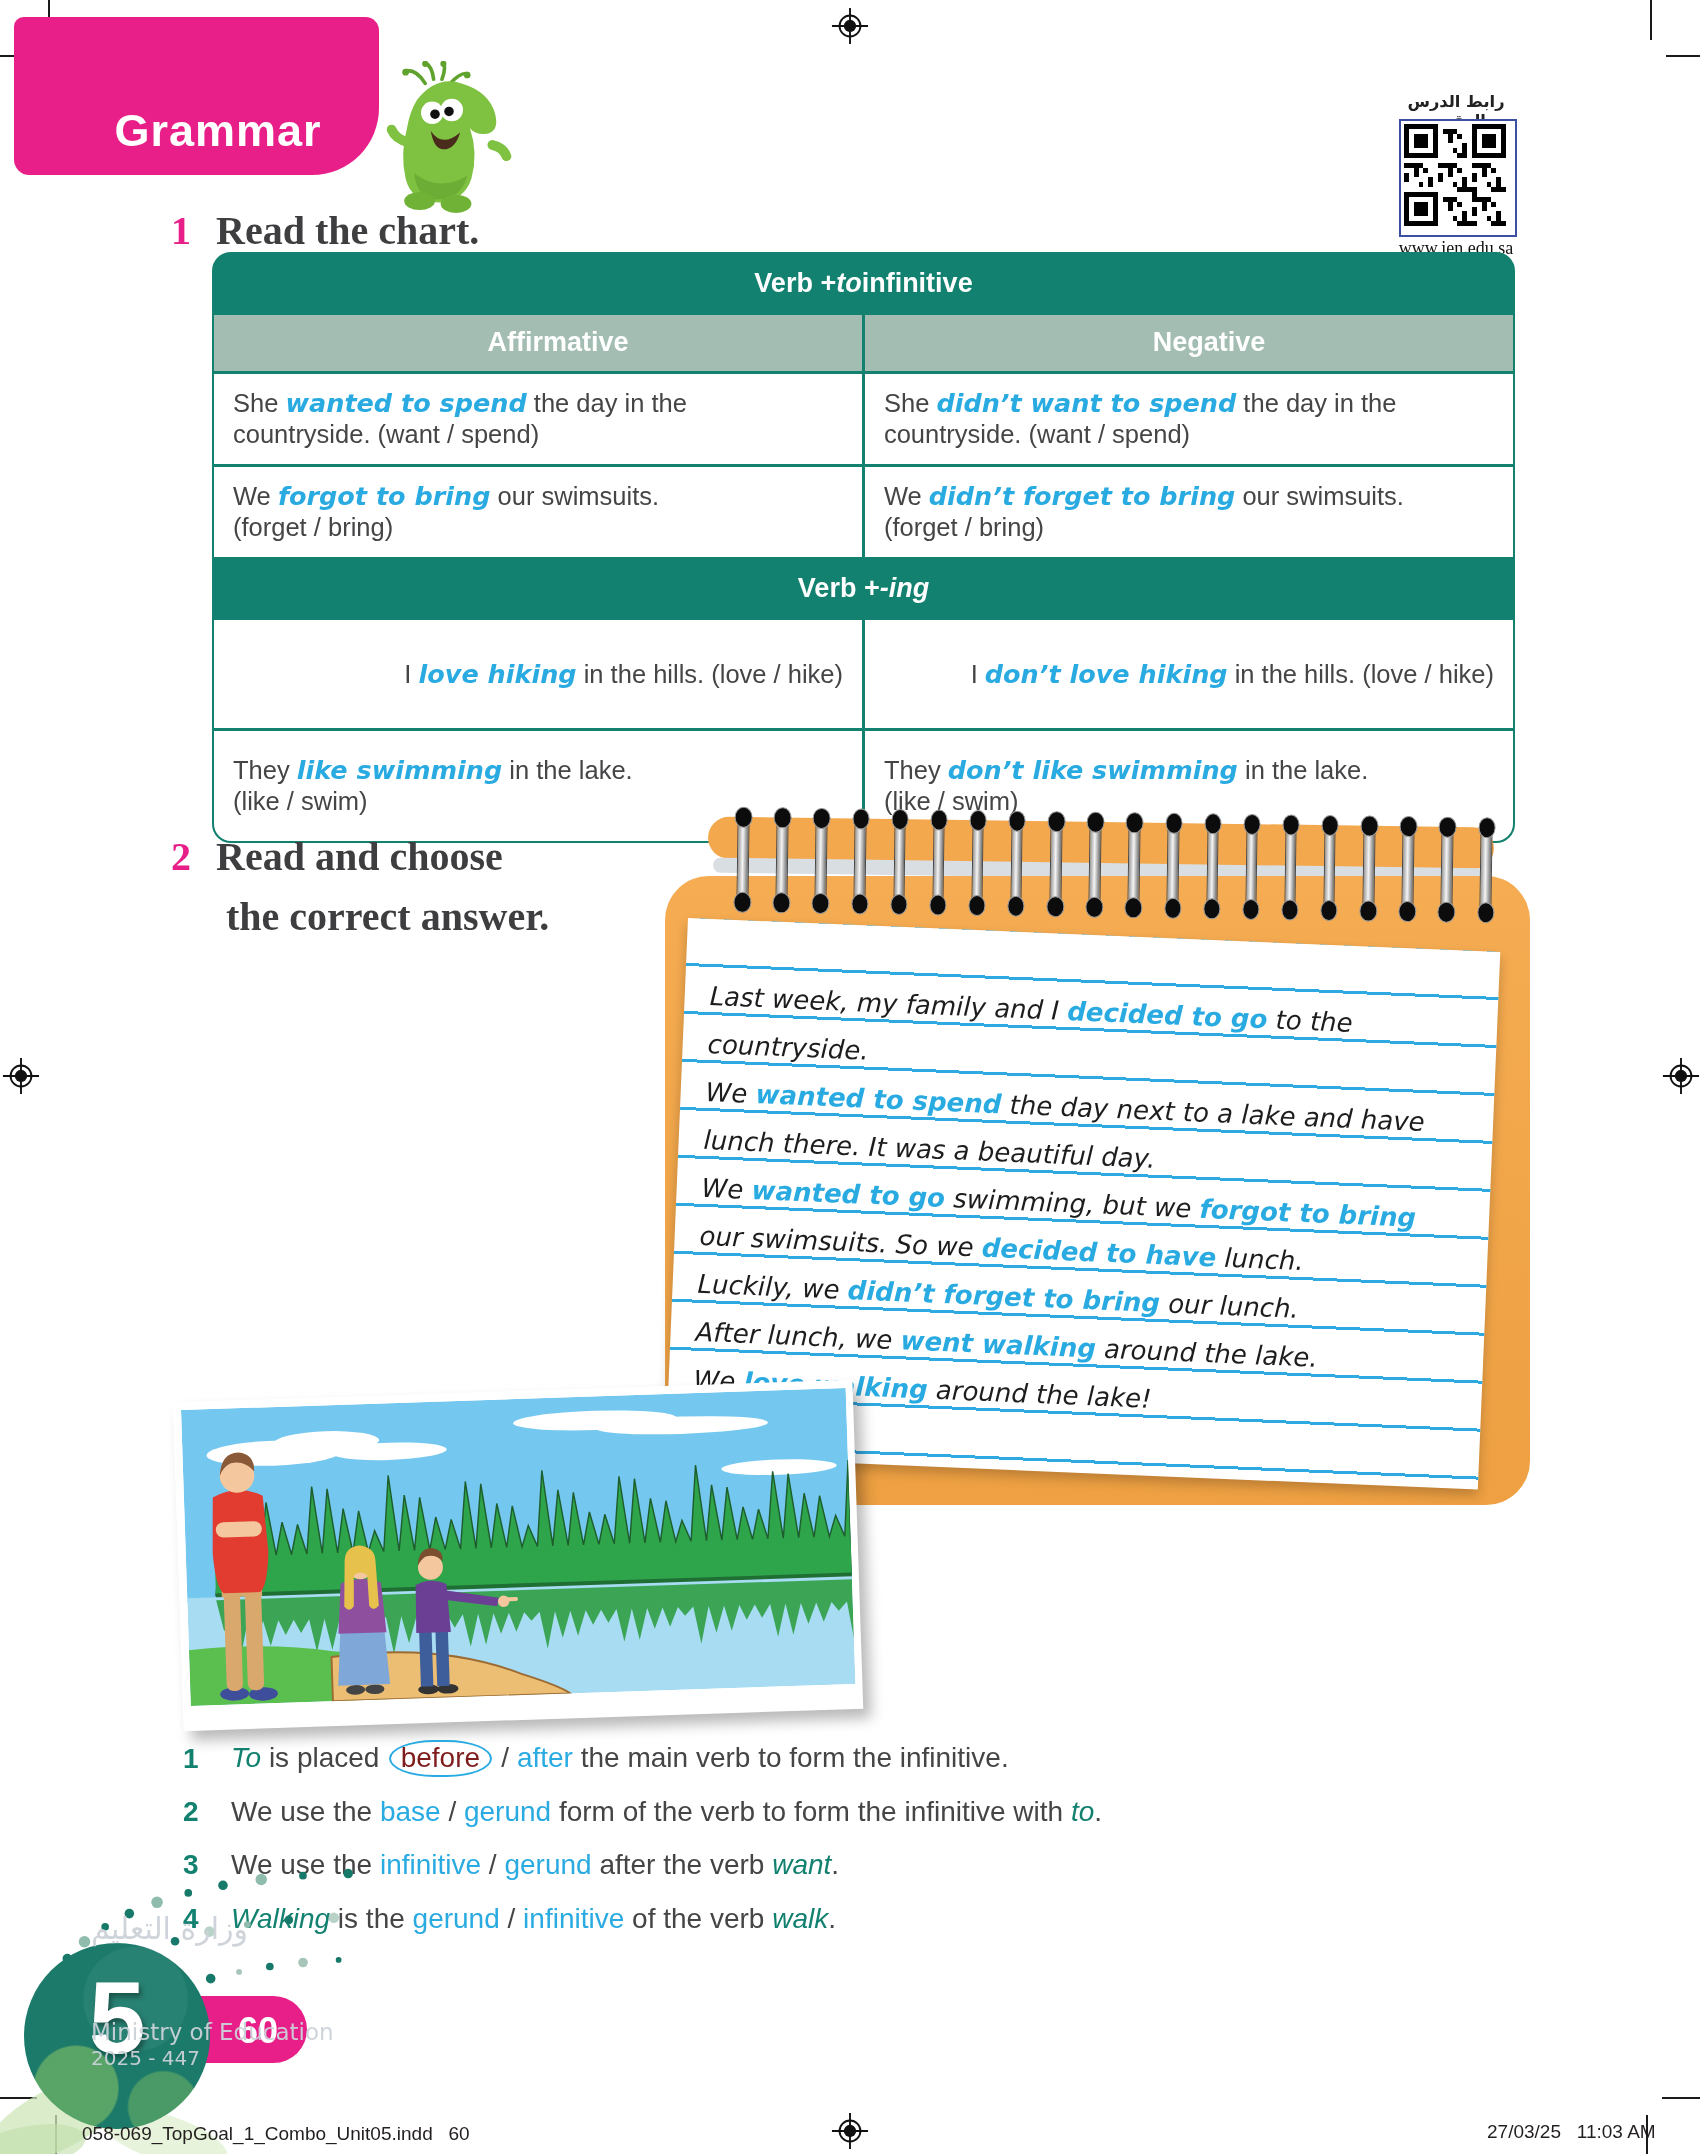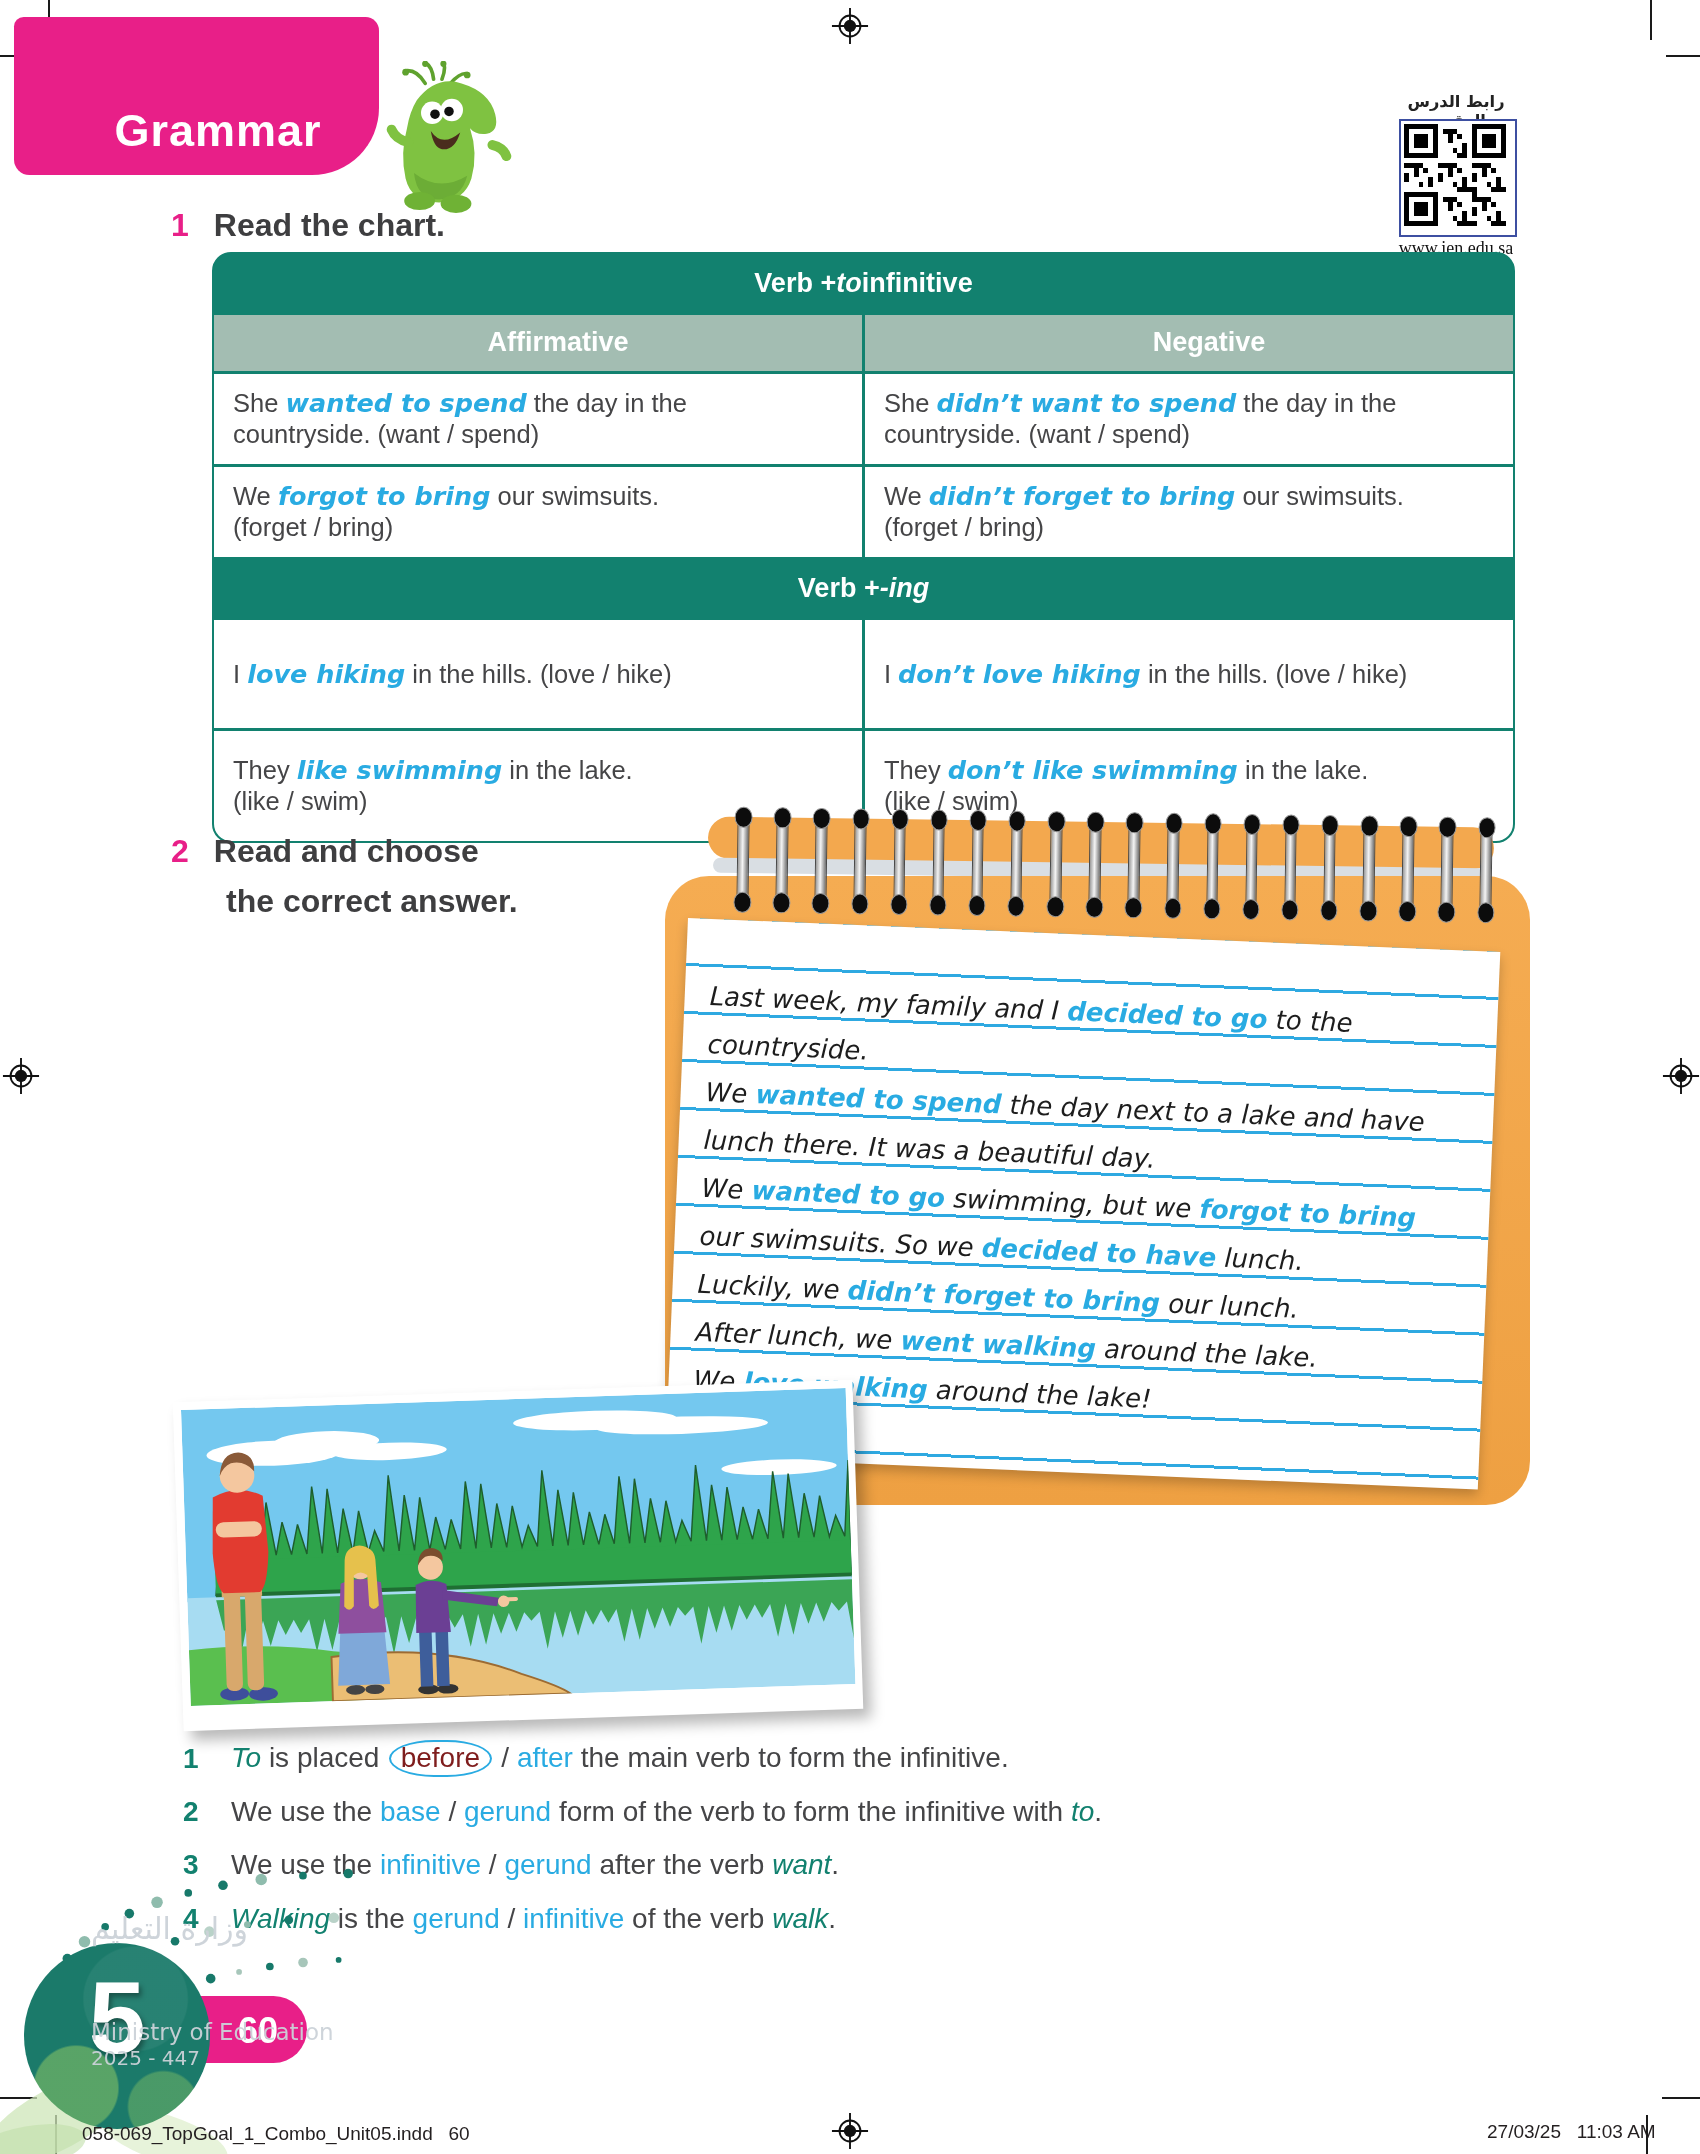--- a/index.html
+++ b/index.html
@@ -17,33 +17,33 @@
   .mascot{position:absolute;left:370px;top:61px;width:144px;height:154px;}
 
   
   .qr-card{position:absolute;left:1386px;top:29px;width:140px;height:227px;background:#fff;text-align:center;}
   .qr-label{position:absolute;top:63px;width:100%;font-family:"DejaVu Sans",sans-serif;font-size:16.3px;font-weight:bold;color:#222;}
   .qr-frame{position:absolute;left:13.4px;top:90px;width:108px;height:108px;border:2.9px solid #3D4FA1;background:#fff;padding:2.9px;}
   .qr-frame svg{display:block;width:102px;height:102px;}
   .qr-url{position:absolute;top:209px;width:100%;font-family:"Liberation Serif",serif;font-size:18px;color:#111;}
 
   
-  .ex-head{position:absolute;font-size:32px;font-weight:bold;color:#3E3E40;}
+  .ex-head{position:absolute;font-size:40px;font-weight:bold;color:#3E3E40;font-family:Liberation Serif, serif;}
   .ex-num{color:#E81F88;margin-right:25px;}
   .ex2-line2{display:block;margin-left:55px;margin-top:13.4px;}
 
   
   .gtable{position:absolute;left:212px;top:252px;width:1299px;background:#12816F;border:2.9px solid #12816F;
           border-radius:19px;overflow:hidden;display:grid;grid-template-columns:1fr 1fr;gap:2.9px;}
   .gt-span{grid-column:1 / span 2;}
   .gt-head{background:#12816F;color:#fff;font-size:27px;font-weight:bold;display:flex;align-items:center;justify-content:center;height:56px;}
   .gt-sub{background:#A3BDB2;color:#fff;font-size:27px;font-weight:bold;display:flex;align-items:center;justify-content:center;height:53px;padding-left:40px;}
   .gt-cell{background:#fff;font-size:25.5px;color:#454547;padding:2px 19px;display:flex;flex-direction:column;justify-content:center;line-height:1.22;}
   .gt-r1{height:58px;} .gt-r2{height:56px;}
-  .cell-a{min-height:86px;} .cell-b{min-height:86px;} .cell-c{min-height:104px;} .cell-d{min-height:106px;}
+  .cell-a{min-height:86px;} .cell-b{min-height:86px;} .cell-c{min-height:104px;align-items:flex-end;} .cell-d{min-height:106px;}
   .gt-cell div{display:block;}
 
   
   .seg-hb{font-family:"DejaVu Sans",sans-serif;font-style:italic;font-weight:bold;color:#29ABE2;}
   .seg-i{font-style:italic;}
   .seg-ti{color:#12816F;font-style:italic;}
   .seg-b{color:#29ABE2;}
   .seg-circ{color:#7f1d1d;border:2.9px solid #29ABE2;border-radius:50%/58%;padding:1px 9.6px 1.9px 9.6px;display:inline-block;line-height:1.05;margin:0 1.9px;}
 
   

